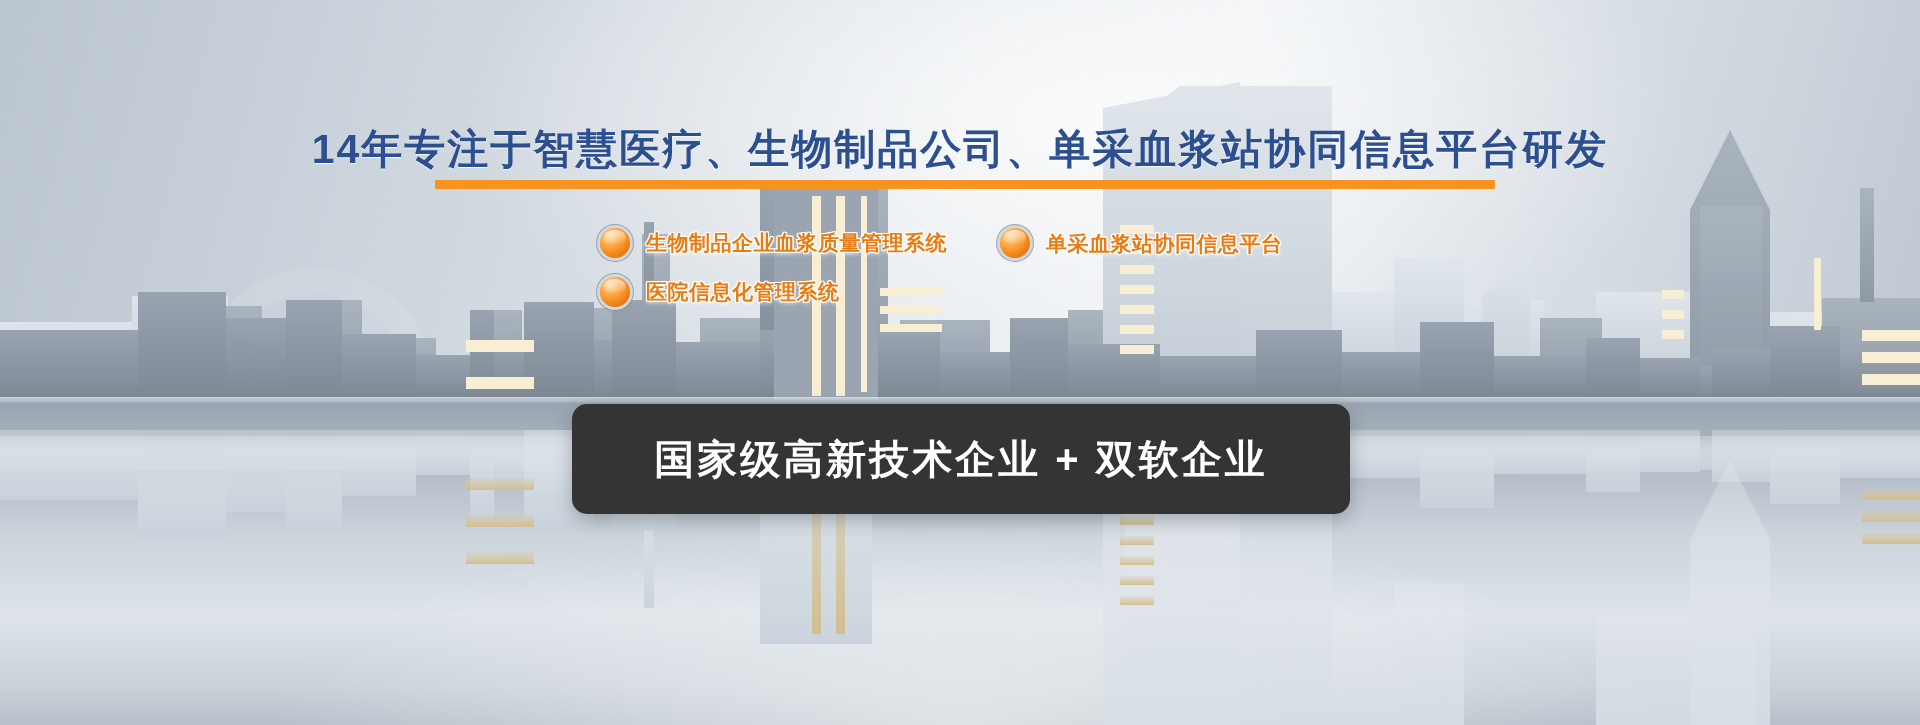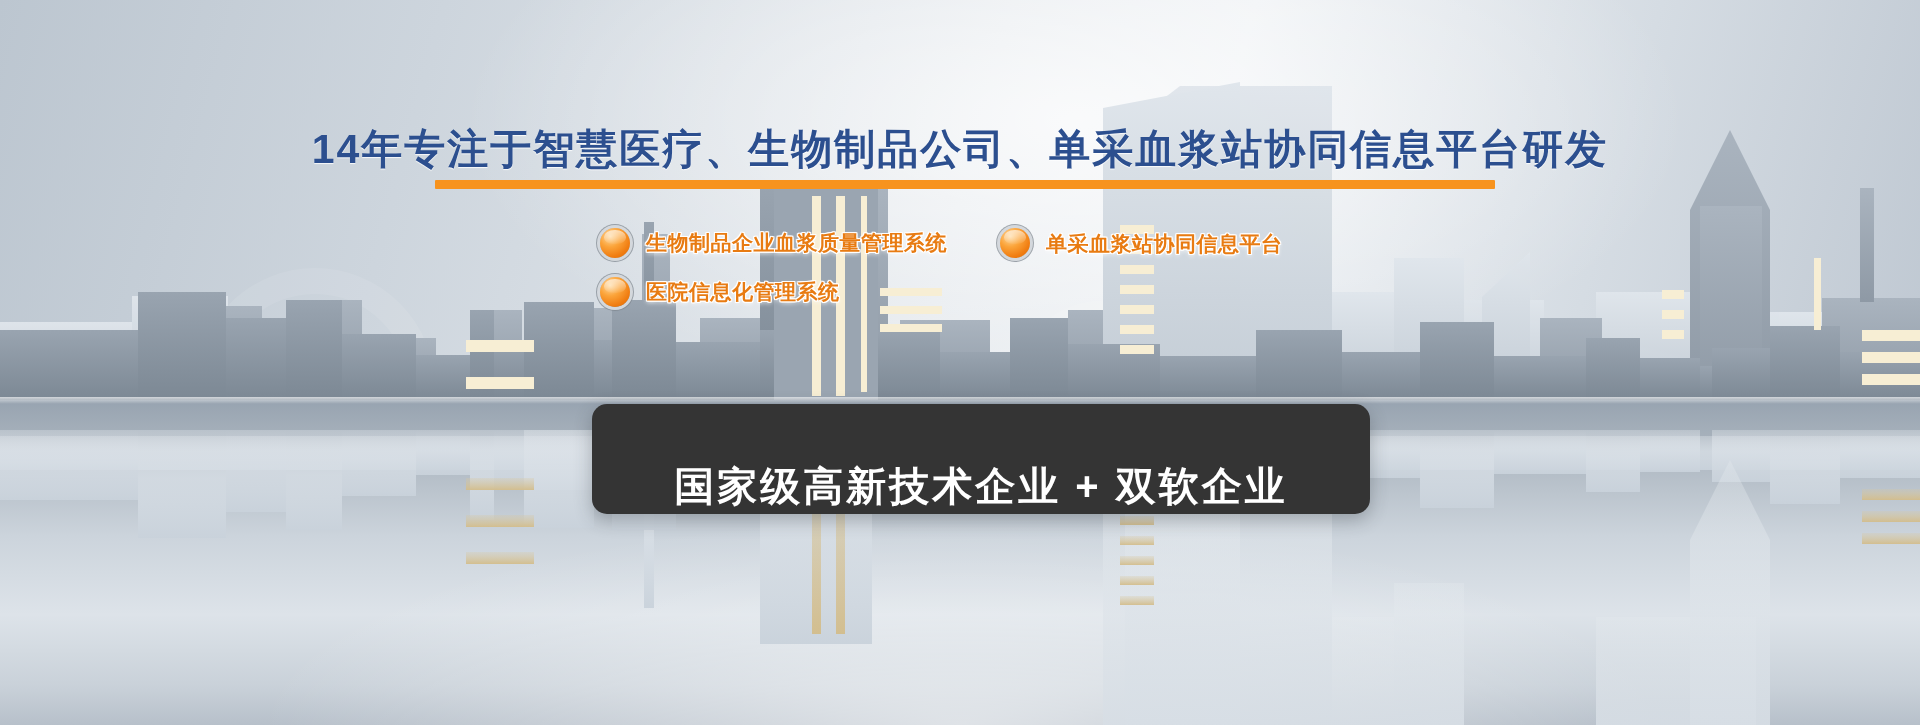--- a/index.html
+++ b/index.html
@@ -108,21 +108,21 @@
        0 2px 4px rgba(255,255,255,.9);
   }
 
   
   #badge {
     position:absolute; left:572px; top:404px;
     width:778px; height:110px;
     background:#343434;
     border-radius:15px;
     box-shadow:0 6px 18px rgba(40,45,52,.30);
-    display:flex; align-items:flex-end; justify-content:center;margin-left:20px;
+    display:flex; align-items:center; justify-content:center;
   }
   #badge-text {
     color:#ffffff;
     font-size:40px; font-weight:700; letter-spacing:3px;
     white-space:nowrap;
   }
 
   
   .ring {
     position:absolute;

